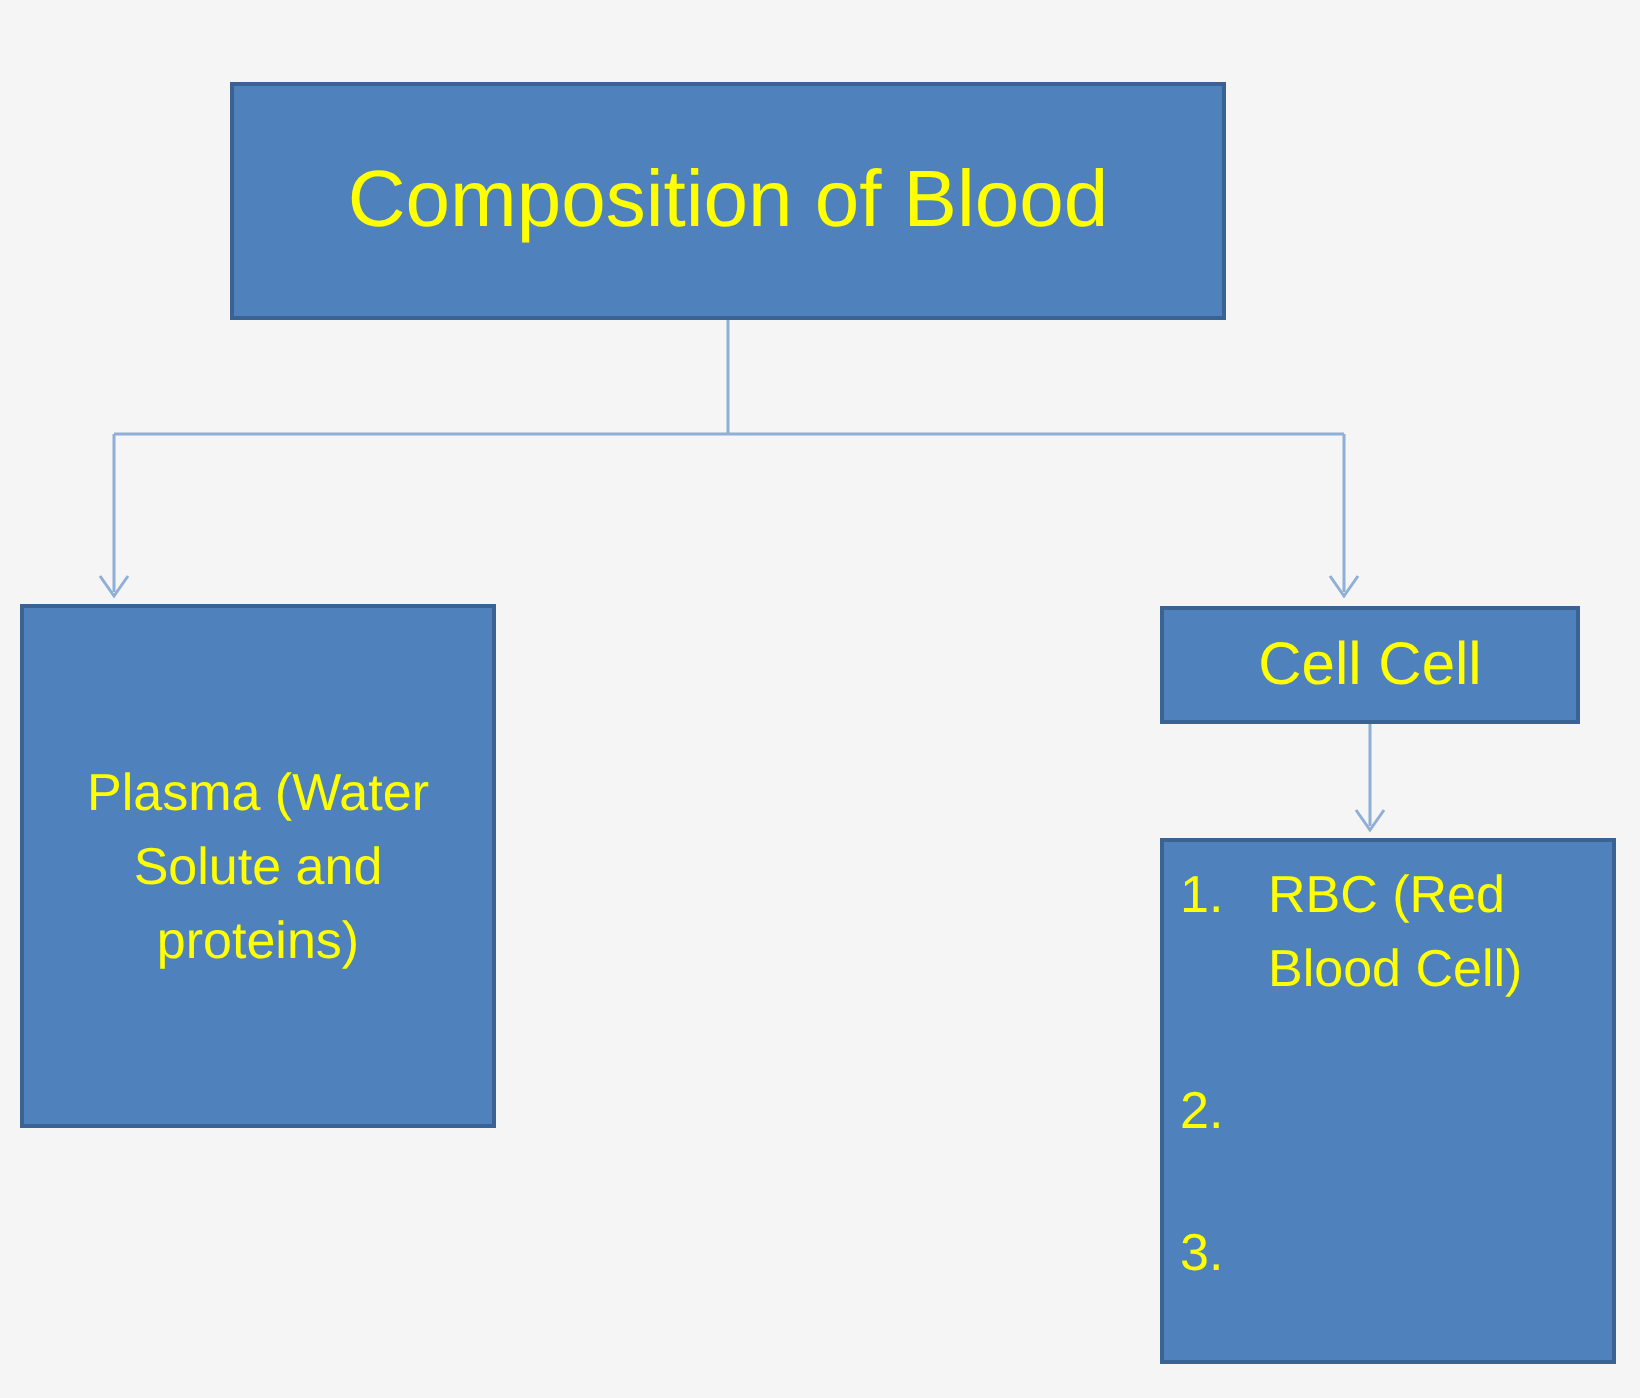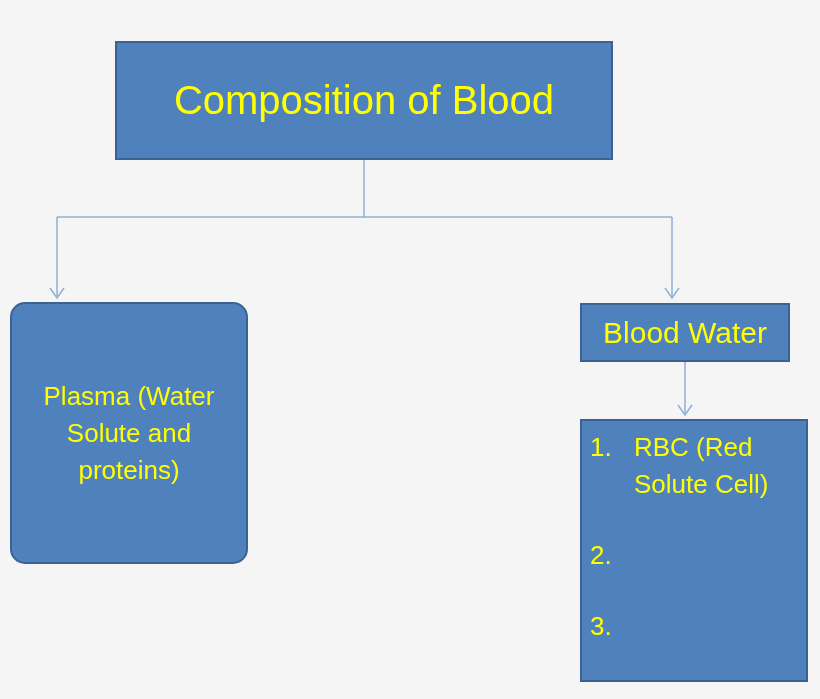--- a/index.html
+++ b/index.html
@@ -45,21 +45,20 @@
     top: 302px;
     width: 238px;
     height: 262px;
     display: flex;
     align-items: center;
     justify-content: center;
     text-align: center;
     font-size: 26px;
     line-height: 37px;
     padding: 0 22px;
-    border-radius: 15px;
   }
   .box-bloodcell {
     left: 580px;
     top: 303px;
     width: 210px;
     height: 59px;
     display: flex;
     align-items: center;
     justify-content: center;
     font-size: 30px;
@@ -113,27 +112,27 @@
 
   <div class="box box-root">
     <span>Composition of Blood</span>
   </div>
 
   <div class="box box-plasma">
     <span>Plasma (Water Solute and proteins)</span>
   </div>
 
   <div class="box box-bloodcell">
-    <span>Blood Water</span>
+    <span>Cell Cell</span>
   </div>
 
   <div class="box box-celllist">
     <div class="list-item">
       <span class="item-number">1.</span>
-      <span class="item-text">RBC (Red Solute Cell)</span>
+      <span class="item-text">RBC (Red Blood Cell)</span>
     </div>
     <div class="list-item">
       <span class="item-number">2.</span>
     </div>
     <div class="list-item">
       <span class="item-number">3.</span>
     </div>
   </div>
 
 </div>

